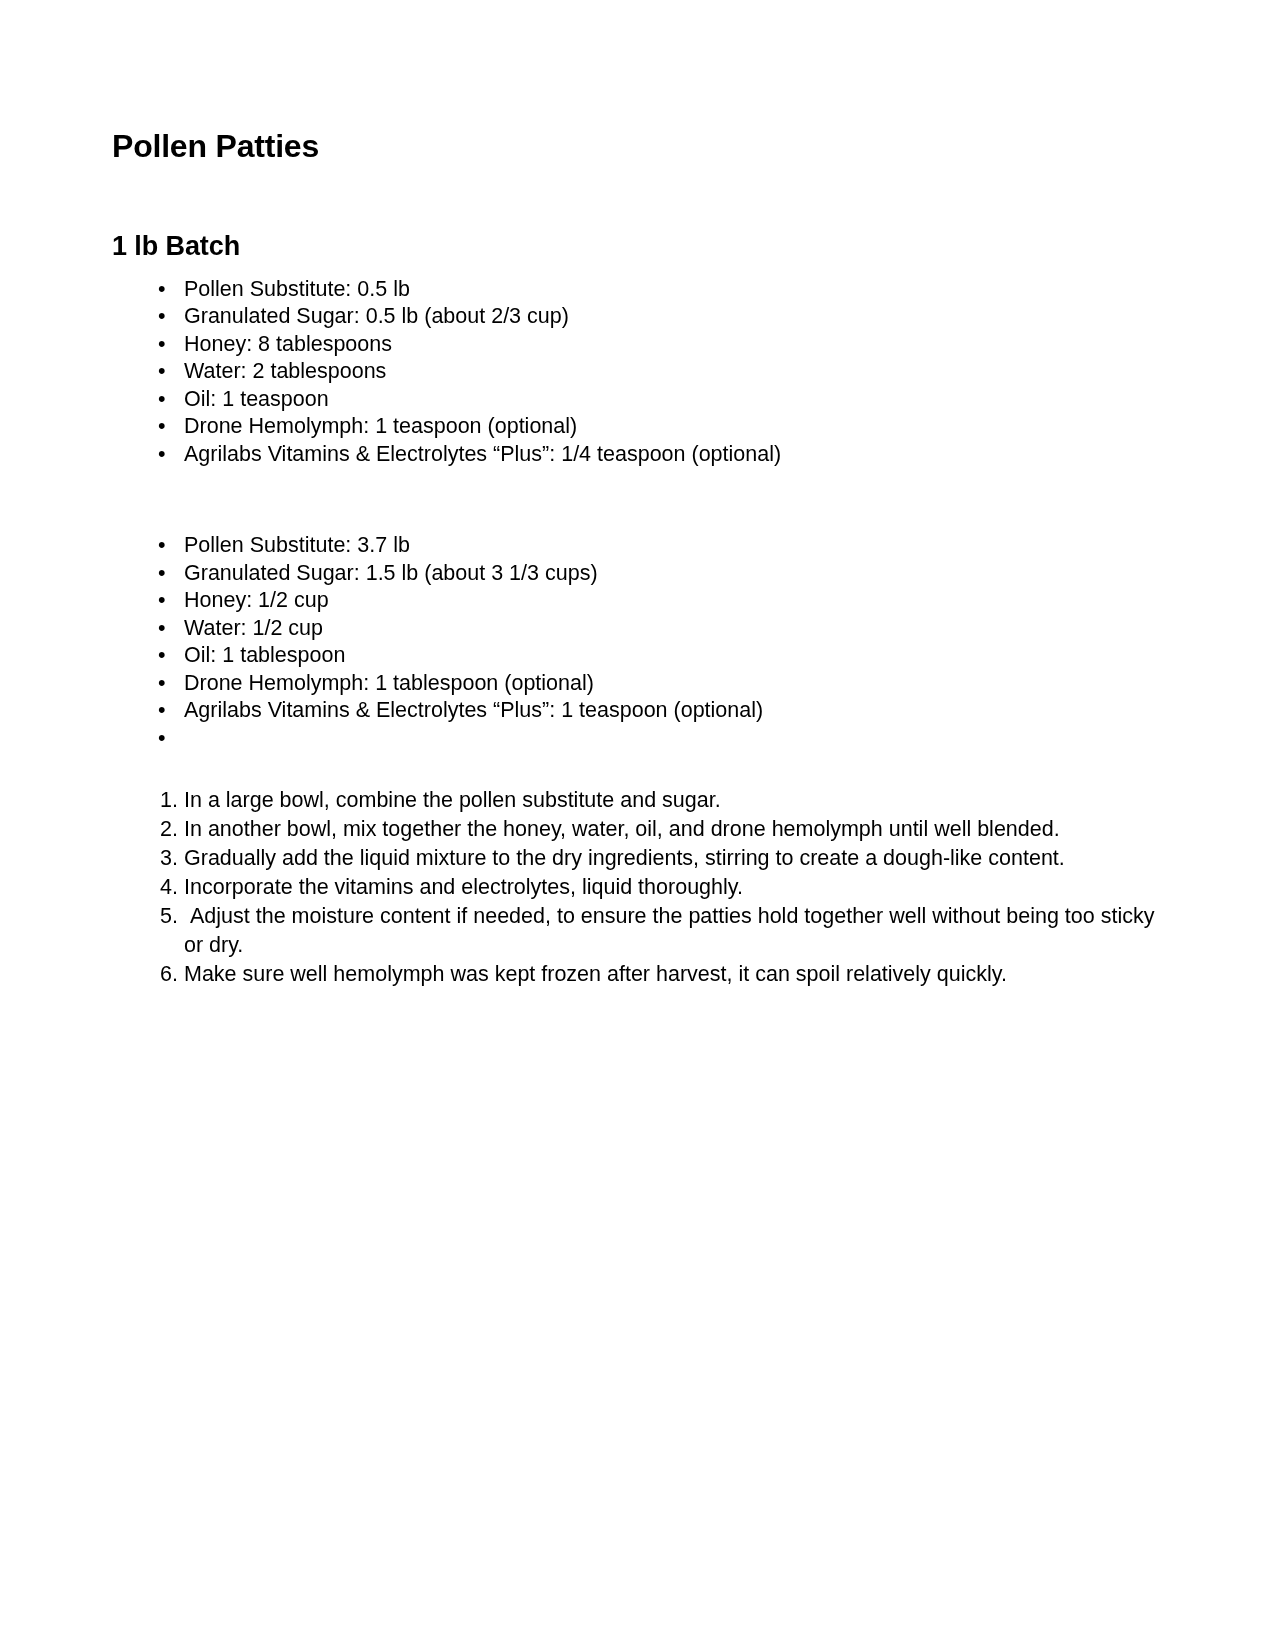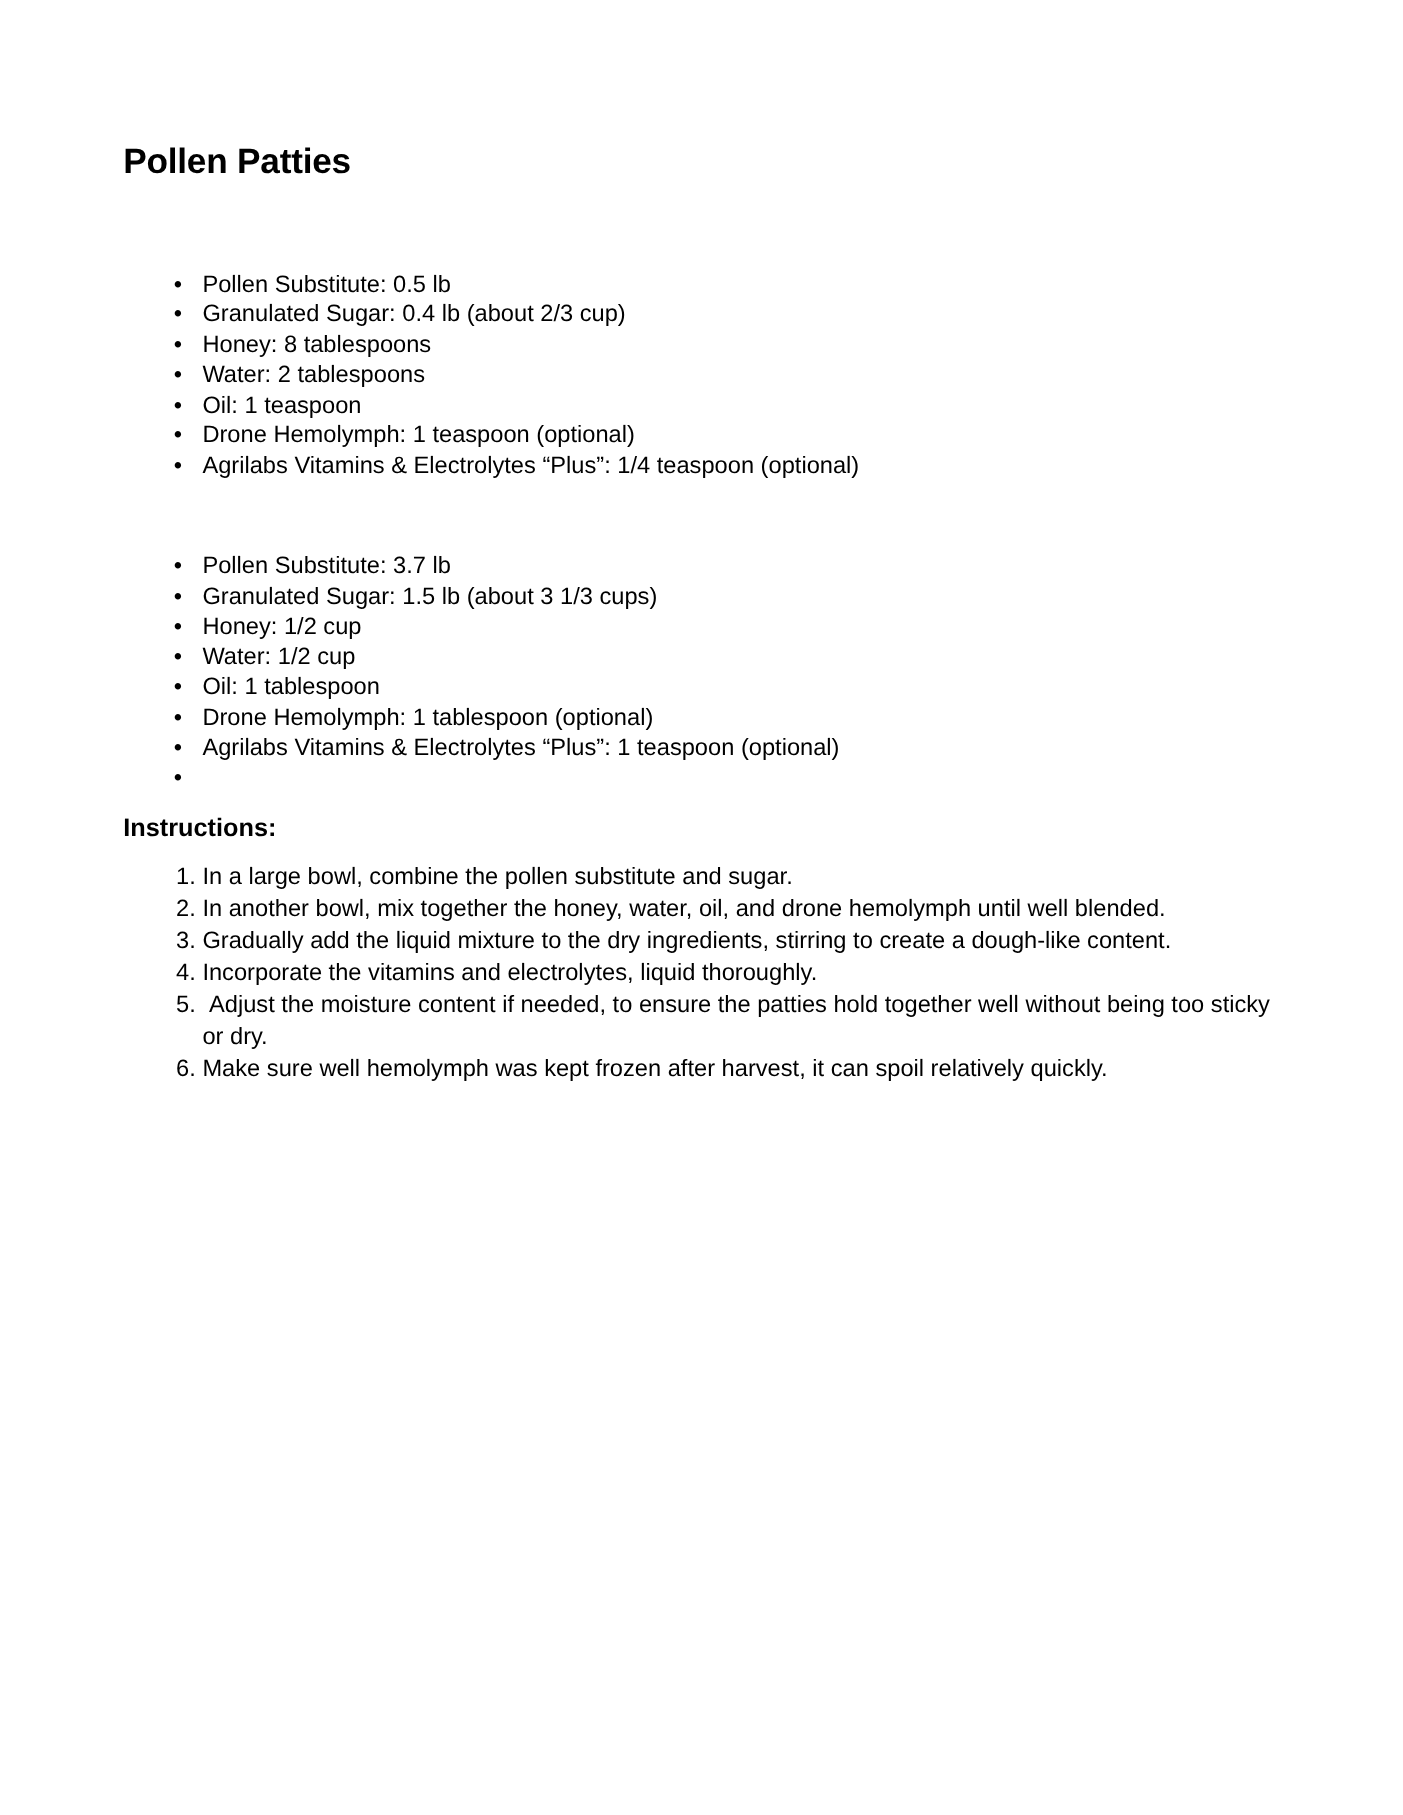--- a/index.html
+++ b/index.html
@@ -120,31 +120,32 @@
 </head>
 <body>
 
 <div class="page">
   <div class="content">
 
     <h1 class="doc-title">Pollen Patties</h1>
 
     <div class="gap-after-title"></div>
 
+    <h2 class="section-heading">1 lb Batch</h2>
 
     <div class="gap-after-h2"></div>
 
     <ul class="bullets">
       <li>
         <span class="bullet-glyph">•</span>
         <span class="bullet-text">Pollen Substitute: 0.5 lb</span>
       </li>
       <li>
         <span class="bullet-glyph">•</span>
-        <span class="bullet-text">Granulated Sugar: 0.4 lb (about 2/3 cup)</span>
+        <span class="bullet-text">Granulated Sugar: 0.5 lb (about 2/3 cup)</span>
       </li>
       <li>
         <span class="bullet-glyph">•</span>
         <span class="bullet-text">Honey: 8 tablespoons</span>
       </li>
       <li>
         <span class="bullet-glyph">•</span>
         <span class="bullet-text">Water: 2 tablespoons</span>
       </li>
       <li>
@@ -196,21 +197,20 @@
         <span class="bullet-text">Agrilabs Vitamins &amp; Electrolytes “Plus”: 1 teaspoon (optional)</span>
       </li>
       <li>
         <span class="bullet-glyph">•</span>
         <span class="bullet-text"></span>
       </li>
     </ul>
 
     <div class="gap-after-list-2"></div>
 
-    <h3 class="instructions-heading">Instructions:</h3>
 
     <div class="gap-after-instr-heading"></div>
 
     <ol class="steps">
       <li>
         <span class="step-number">1.</span>
         <span class="step-text">In a large bowl, combine the pollen substitute and sugar.</span>
       </li>
       <li>
         <span class="step-number">2.</span>

